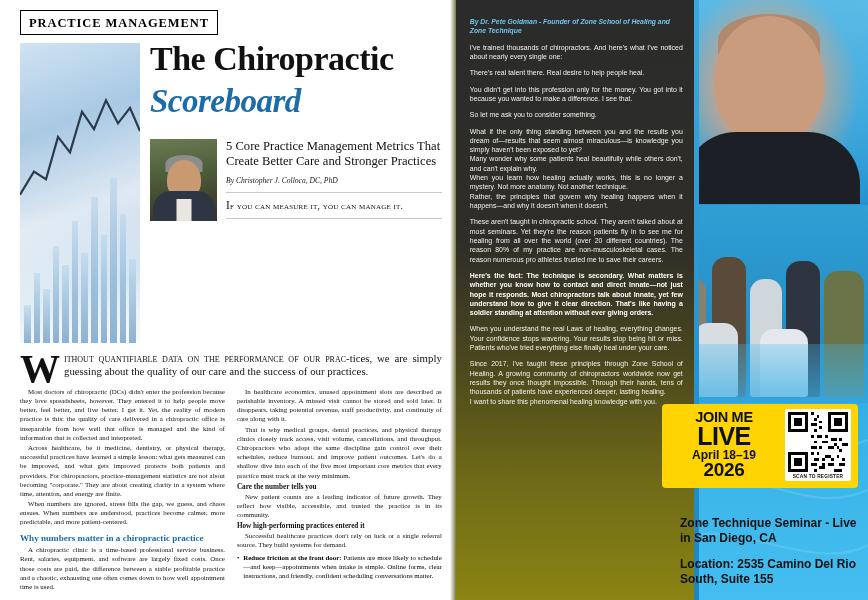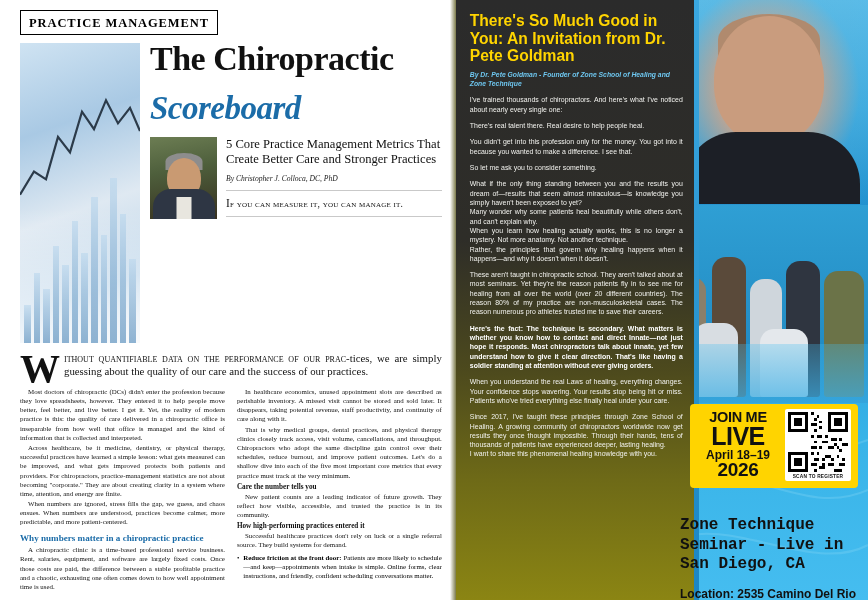--- a/index.html
+++ b/index.html
@@ -26,23 +26,23 @@
       linear-gradient(160deg,#cfe3f2 0%,#a9c9e4 28%,#dfe9f2 55%,#bed6ea 80%,#e8eef4 100%);
     position:relative; overflow:hidden;
   }
   .hero-img .bars { position:absolute; bottom:0; left:0; right:0; height:58%;
     display:flex; align-items:flex-end; gap:3px; padding:0 4px; opacity:.62; }
   .hero-img .bars i { flex:1; background:linear-gradient(to top,#4d87b8,#bcd8ee); display:block; }
   .hero-img .line { position:absolute; top:12%; left:0; width:100%; height:45%; }
 
   .head-right { flex:1; }
   h1.title { font-size:34px; line-height:0.95; font-weight:bold; color:#111; letter-spacing:-0.5px; }
-  h1.title .sub { display:block; color:#1b6ca8; font-style:italic; font-size:33px; margin-top:18px; }
-
-  .dek-row { display:flex; gap:9px; margin-top:12px; }
+  h1.title .sub { display:block; color:#1b6ca8; font-style:italic; font-size:33px; margin-top:11px; }
+
+  .dek-row { display:flex; gap:9px; margin-top:21px; }
   .author-photo { width:67px; height:82px; flex:none; overflow:hidden; position:relative;
     background:linear-gradient(170deg,#6c7d53 0%,#4e5f3c 40%,#37301f 100%); }
   .author-photo .face { position:absolute; left:50%; top:26%; transform:translateX(-50%);
     width:34px; height:40px; border-radius:50% 50% 45% 45%; background:#c99a72; }
   .author-photo .hair { position:absolute; left:50%; top:20%; transform:translateX(-50%);
     width:37px; height:17px; border-radius:50% 50% 0 0; background:#8d8d8d; }
   .author-photo .body { position:absolute; bottom:0; left:50%; transform:translateX(-50%);
     width:62px; height:30px; background:#2e3644; border-radius:18px 18px 0 0; }
   .author-photo .shirt { position:absolute; bottom:0; left:50%; transform:translateX(-50%);
     width:15px; height:22px; background:#e8e6df; }
@@ -85,33 +85,33 @@
     border-radius:50% 50% 0 0; background:#b08a6e; }
   .ad-photo .p-shoulders { position:absolute; top:132px; left:18px; width:176px; height:72px;
     border-radius:52px 52px 0 0; background:#1c1f26; }
   .ad-photo .crowd { position:absolute; top:205px; left:0; width:196px; height:198px;
     background:linear-gradient(to bottom,#2f9fd4,#1d84bd); }
   .ad-photo .crowd i { position:absolute; bottom:6px; border-radius:14px 14px 3px 3px; display:block; }
   .ad-photo .floor { position:absolute; bottom:0; left:0; right:0; height:30%;
     background:linear-gradient(to bottom, rgba(70,190,240,.3), rgba(60,175,230,.75)); }
   .ad-photo .bg-lines { position:absolute; inset:0; opacity:.35; }
 
-  .badge { position:absolute; right:10px; top:404px; width:168px; background:#ffd400;
+  .badge { position:absolute; right:10px; top:404px; width:196px; background:#ffd400;
     border-radius:4px; padding:5px 7px 7px; display:flex; gap:6px; align-items:center; }
   .badge-l { flex:1; text-align:center; line-height:0.92; }
   .badge-l .j { font-family:"Liberation Sans", sans-serif; font-weight:bold; font-size:14.5px; color:#111; letter-spacing:-0.3px; }
   .badge-l .lv { font-family:"Liberation Sans", sans-serif; font-weight:bold; font-size:25px; color:#111; letter-spacing:-0.5px; }
   .badge-l .dt { font-family:"Liberation Sans", sans-serif; font-weight:bold; font-size:12px; color:#111; margin-top:2px;text-align:center; }
   .badge-l .yr { font-family:"Liberation Sans", sans-serif; font-weight:bold; font-size:19px; color:#111; letter-spacing:-0.3px; }
   .qr-box { width:66px; background:#fff; padding:3px 3px 2px; border-radius:2px; text-align:center; }
   .qr { width:60px; height:60px; display:block; }
   .qr-cap { font-family:"Liberation Sans", sans-serif; font-weight:bold; font-size:4.8px; color:#111; margin-top:1.5px; letter-spacing:.2px; }
 
   .ad-foot { position:absolute; right:10px; top:516px; width:178px; }
-  .ad-foot .ev { font-family:Liberation Mono, monospace; font-weight:bold; font-size:16px;
+  .ad-foot .ev { font-family:Liberation Sans, sans-serif; font-weight:bold; font-size:12px;
     line-height:1.22; color:#111; }
   .ad-foot .loc { font-family:"Liberation Sans", sans-serif; font-weight:bold; font-size:12px;
     line-height:1.22; color:#111; margin-top:12px; }
   .ad-foot .go { font-family:"Liberation Sans", sans-serif; font-size:6.9px; line-height:1.35;
     color:#15334a; margin-top:20px; }
   .ad-foot .go b { font-weight:bold; }
 
   .ad-text { position:absolute; left:0; top:0; width:238px; height:600px;
     background:linear-gradient(to bottom,#2b2b2b 0%,#2e2d28 40%,#4d4a1d 62%,#6e6a17 80%,#8b8513 100%);
     padding:12px 11px 10px 14px; }
@@ -233,21 +233,20 @@
         <i style="left:78px; width:32px; height:118px; background:#cfd6dc;"></i>
         <i style="left:114px;width:34px; height:136px; background:#2f3540;"></i>
         <i style="left:152px;width:40px; height:126px; background:#6b7348;"></i>
         <i style="left:22px; width:44px; height:74px;  background:#d8dde2;"></i>
         <i style="left:88px; width:48px; height:68px;  background:#e4e8ec;"></i>
         <div class="floor"></div>
       </div>
     </div>
 
     <div class="ad-text">
-      <div class="ad-title">There's So Much Good in You: An Invitation from Dr. Pete Goldman</div>
       <div class="ad-by">By Dr. Pete Goldman - Founder of Zone School of Healing and Zone Technique</div>
 
       <p class="ad-p">I've trained thousands of chiropractors. And here's what I've noticed about nearly every single one:</p>
       <p class="ad-p">There's real talent there. Real desire to help people heal.</p>
       <p class="ad-p">You didn't get into this profession only for the money. You got into it because you wanted to make a difference. I see that.</p>
       <p class="ad-p">So let me ask you to consider something.</p>
       <p class="ad-p">What if the only thing standing between you and the results you dream of—results that seem almost miraculous—is knowledge you simply haven't been exposed to yet?</p>
       <p class="ad-p tight">Many wonder why some patients heal beautifully while others don't, and can't explain why.</p>
       <p class="ad-p tight">When you learn how healing actually works, this is no longer a mystery. Not more anatomy. Not another technique.</p>
       <p class="ad-p tight">Rather, the principles that govern why healing happens when it happens—and why it doesn't when it doesn't.</p>

